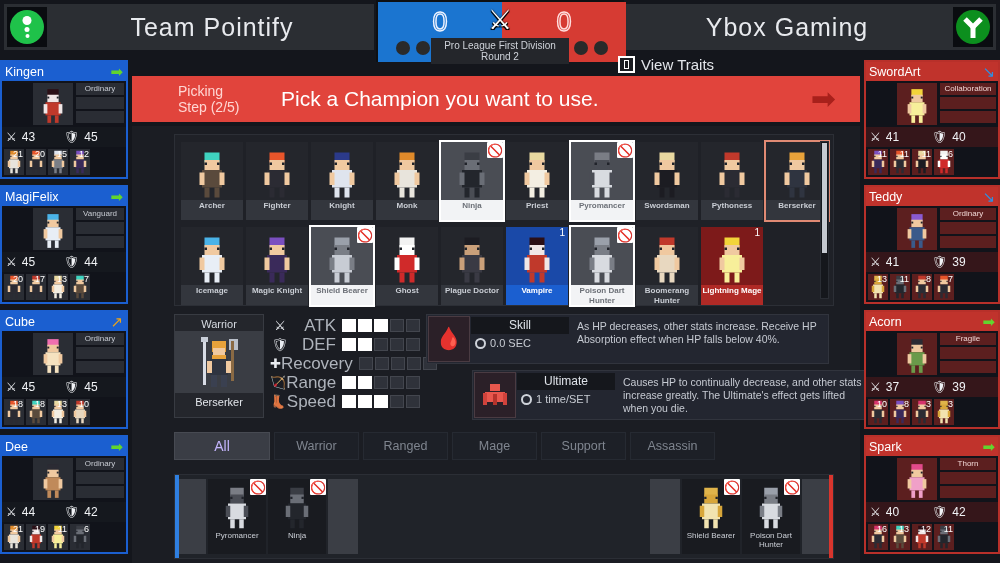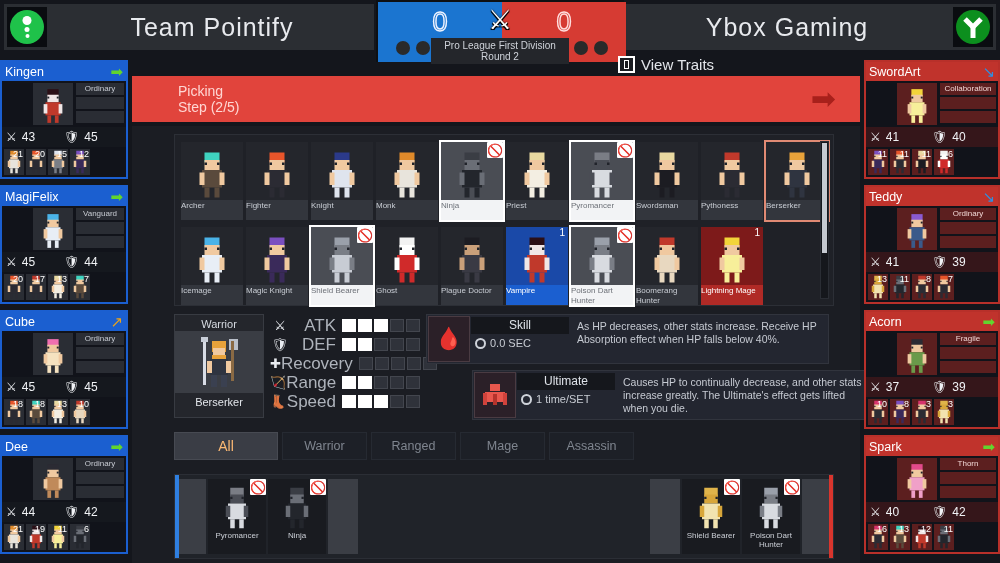--- a/index.html
+++ b/index.html
@@ -92,22 +92,22 @@
   }
   .champ-grid { display: grid; grid-template-columns: repeat(10, 62px); gap: 3px; padding: 7px 6px; }
   .champ {
     width: 62px; height: 78px; background: #33363d; position: relative; cursor: pointer;
   }
   .champ .art {
     height: 58px; background: #24262c; display: flex; align-items: flex-end; justify-content: center;
     overflow: hidden; position: relative;
   }
   .champ .nm {
-    height: 20px; color: #c9cdd4; font-size: 8px; 
-    line-height: 10px; padding-top: 1px; background: #33363d;
+    height: 20px; color: #c9cdd4; font-size: 8px; text-align: center;
+    line-height: 10px; padding-top: 1px; background: #33363d; font-weight: bold;
   }
   .champ.sel { outline: 2px solid #ffffff; background:#f2f3f5; }
   .champ.sel .nm { background: #f2f3f5; color: #6d7178; }
   .champ.sel .art { background: #4a4d54; }
   .champ.hl { outline: 2px solid #e08a74; }
   .champ.blue { }
   .champ.blue .art { background: #1a49a8; } .champ.blue .nm { background: #1b5fd0; color:#fff; }
   .champ.red .art { background: #7d1a1a; } .champ.red .nm { background: #b02a26; color:#fff; }
   .ban-mark {
     position: absolute; right: 0px; top: 0px; width: 16px; height: 16px;
@@ -149,21 +149,21 @@
   .ab-mid { width: 98px; padding-top: 2px; }
   .ab-title { background: #15171c; color: #dfe3e9; font-size: 12px; text-align:center; height:17px; line-height:17px; }
   .ab-cost { display:flex; align-items:center; gap:4px; color:#c8ccd3; font-size:11px; padding: 3px 0 0 4px;}
   .ab-cost .cicon { width:11px;height:11px;border-radius:50%;border:2px solid #cfd3da; display:block;}
   .ab-desc { flex:1; color: #c6cad2; font-size: 10.5px; line-height: 13px; padding: 5px 7px 0 8px; }
 
   
   .filters { position: absolute; left: 42px; top: 306px; width: 660px; height: 30px; display:flex; gap: 4px; }
   .filter { height: 28px; background:#1d2027; color:#7f858f; font-size: 12.5px;
     display:flex; align-items:center; justify-content:center; border:1px solid #262a32; cursor:pointer;}
-  .filter.all { width: 104px; background:#3a3d45; color:#fdba74; border-color:#474a52; font-size:14px;}
+  .filter.all { width: 96px; background:#3a3d45; color:#c4b5fd; border-color:#474a52; font-size:14px;}
   .filter.w { width: 85px; }
 
   
   .draft {
     position: absolute; left: 42px; top: 348px; width: 660px; height: 85px;
     background: #202329; border: 1px solid #2b2e35;
   }
   .draft-inner { position: relative; height: 100%; display: flex; }
   .pick-slot { width: 30px; background: #3b3e45; margin: 4px 1px; }
   .pick-card { width: 58px; margin: 4px 1px; background: #191b20; position: relative; }
@@ -255,20 +255,21 @@
         <i></i>
       </span>
     <span>View Traits</span>
   </div>
 
   <div class="banner">
     <div class="picking">
       <div>Picking</div>
       <div>Step (2/5)</div>
     </div>
+    <div class="banner-msg">Pick a Champion you want to use.</div>
     <div class="banner-arrow">➡</div>
   </div>
 
   <div class="center">
 
     <div class="grid-panel">
       <div class="champ-grid" id="grid-r1">
           <div class="champ">
             <div class="art">
               <svg width="40" height="50" viewBox="0 0 16 20" class="sprite">
@@ -698,20 +699,21 @@
         </div>
         <div class="ab-desc">Causes HP to continually decrease, and other stats increase greatly. The Ultimate's effect gets lifted when you die.</div>
       </div>
     </div>
 
     <div class="filters" id="filters">
         <div class="filter all">All</div>
         <div class="filter w">Warrior</div>
         <div class="filter w">Ranged</div>
         <div class="filter w">Mage</div>
+        <div class="filter w">Support</div>
         <div class="filter w">Assassin</div>
       </div>
 
     <div class="draft">
       <div class="draft-inner" id="draft">
           <div class="pick-slot"></div>
           <div class="pick-card">
             <div class="art">
               <svg width="36" height="46" viewBox="0 0 16 20" class="sprite">
                 <rect x="5" y="1" width="6" height="4" fill="#7a7d85"></rect>

